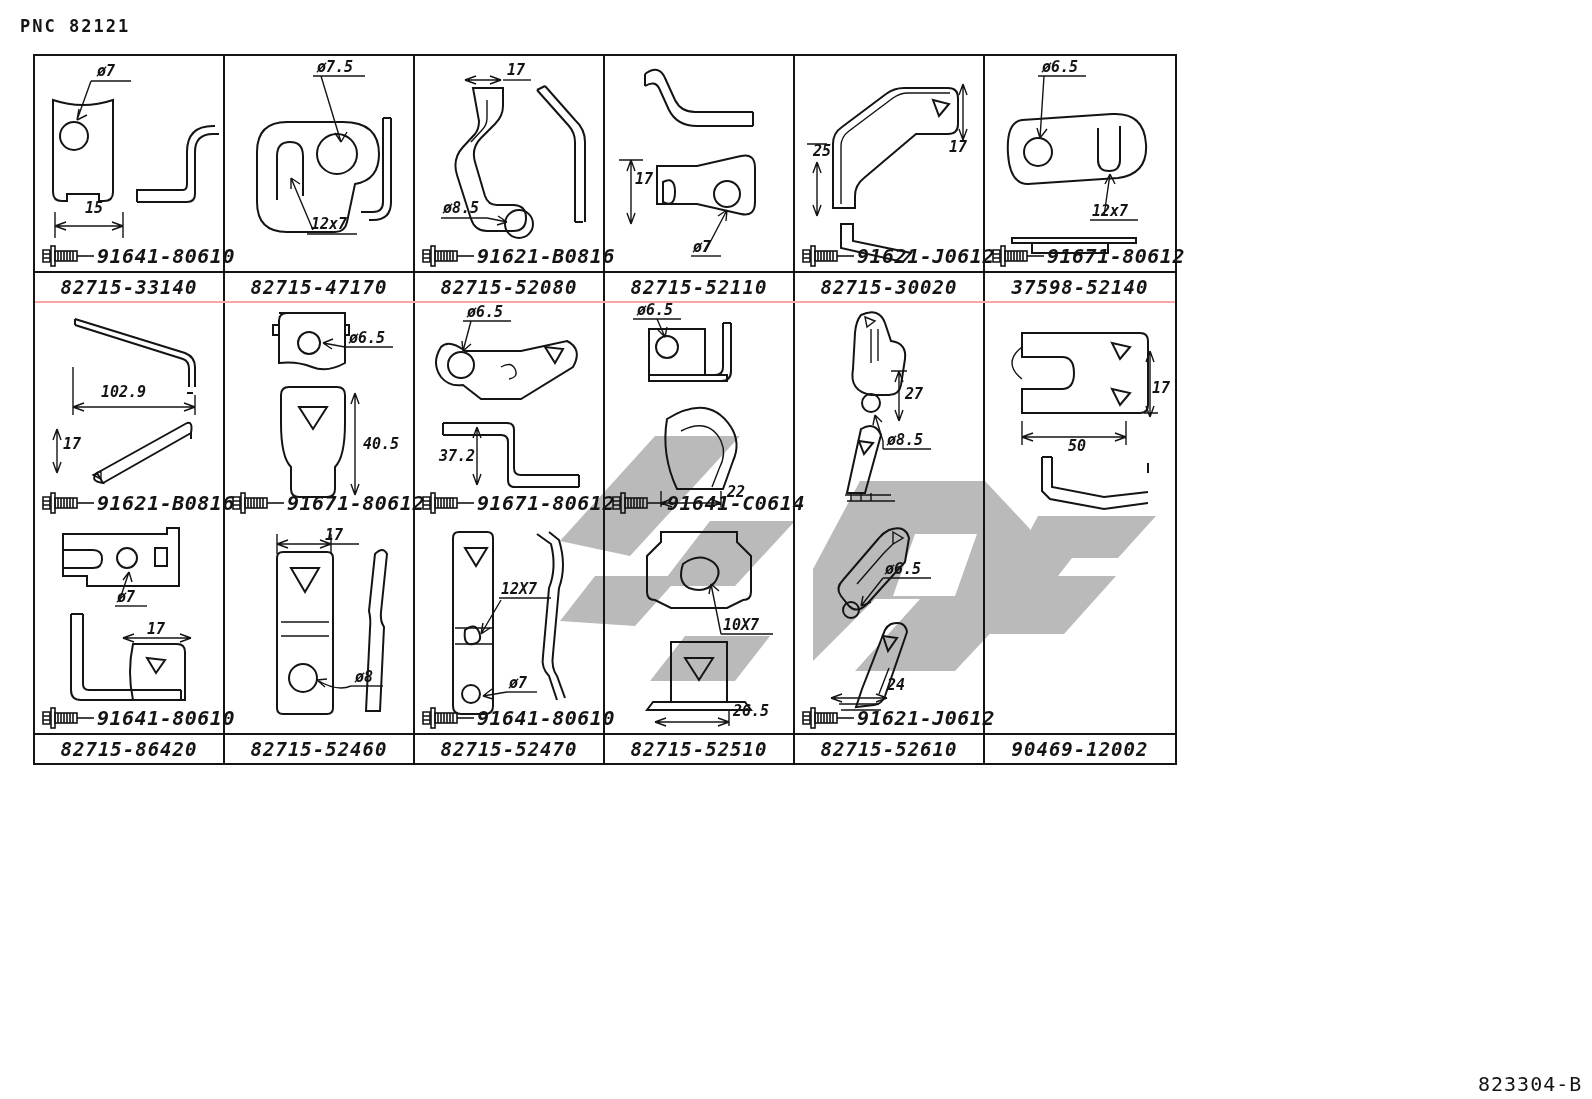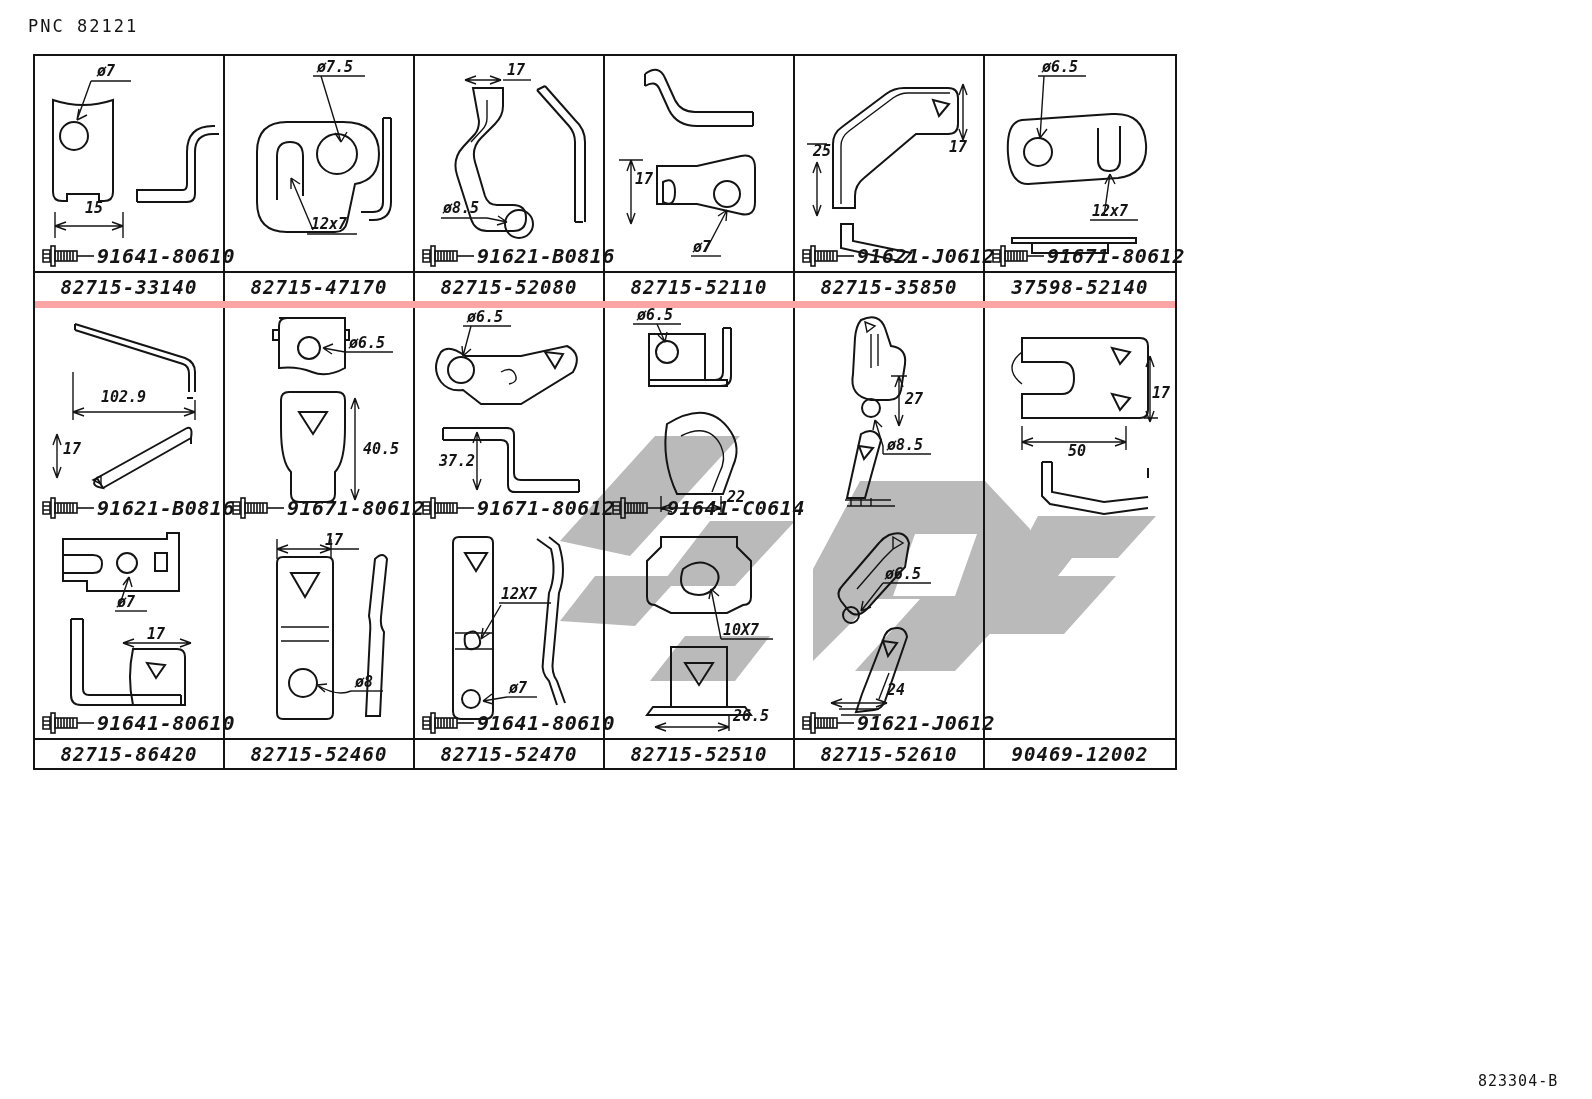--- a/index.html
+++ b/index.html
@@ -1,33 +1,33 @@
 <!DOCTYPE html>
 <html><head>
 <meta charset="utf-8">
 <style>
   html,body{margin:0;padding:0;}
   body{
     width:1592px;height:1099px;position:relative;background:#ffffff;
     font-family:"DejaVu Sans Mono",monospace;color:#141414;overflow:hidden;
   }
-  .pnc{position:absolute;left:28px;top:16px;font-size:17px;font-weight:normal;letter-spacing:2px;}
+  .pnc{position:absolute;left:20px;top:16px;font-size:17px;font-weight:bold;letter-spacing:2px;}
   .footer-left{position:absolute;left:10px;top:1066px;font-size:17px;letter-spacing:2px;margin-top:34px;}
-  .footer-right{position:absolute;left:1478px;top:1072px;font-size:15px;letter-spacing:1px;}
+  .footer-right{position:absolute;left:1478px;top:1072px;font-size:20px;letter-spacing:1px;}
 
   .watermark{position:absolute;left:560px;top:426px;width:600px;height:330px;z-index:0;}
   .watermark polygon,.watermark path{fill:#bababa;stroke:none;}
 
   .parts-table{
     position:absolute;left:33px;top:54px;width:1140px;z-index:1;
     border:2px solid #141414;background:transparent;
   }
   .cells{display:grid;grid-template-columns:repeat(6,1fr);height:215px;}
   .labels{display:grid;grid-template-columns:repeat(6,1fr);height:28px;border-top:2px solid #141414;}
-  .row:not(:last-child) .labels{border-bottom:7px solid #fca5a5;}
+  .row:not(:last-child) .labels{border-bottom:2px solid #fca5a5;}
   .cell,.label-cell{position:relative;border-right:2px solid #141414;background:transparent;font-style:italic;}
   .cell:nth-child(6),.label-cell:nth-child(6){border-right:none;}
   .label-cell{display:flex;align-items:center;justify-content:center;}
   .label-cell span{font-size:19px;font-weight:bold;letter-spacing:1px;}
 
   .cell svg.art{position:absolute;left:0;top:0;width:100%;height:100%;}
   svg.art *{stroke:#141414;stroke-width:2;fill:none;stroke-linecap:butt;stroke-linejoin:miter;}
   svg.art text{stroke:none;fill:#141414;font-family:"DejaVu Sans Mono",monospace;font-size:15px;font-weight:bold;}
   svg.art .thin{stroke-width:1.4;}
 
@@ -190,21 +190,21 @@
       <div class="label-cell">
           <span>82715-47170</span>
         </div>
       <div class="label-cell">
           <span>82715-52080</span>
         </div>
       <div class="label-cell">
           <span>82715-52110</span>
         </div>
       <div class="label-cell">
-          <span>82715-35850</span>
+          <span>82715-30020</span>
         </div>
       <div class="label-cell">
           <span>37598-52140</span>
         </div>
     </div>
   </div>
 
   <div class="row">
     <div class="cells">
 

